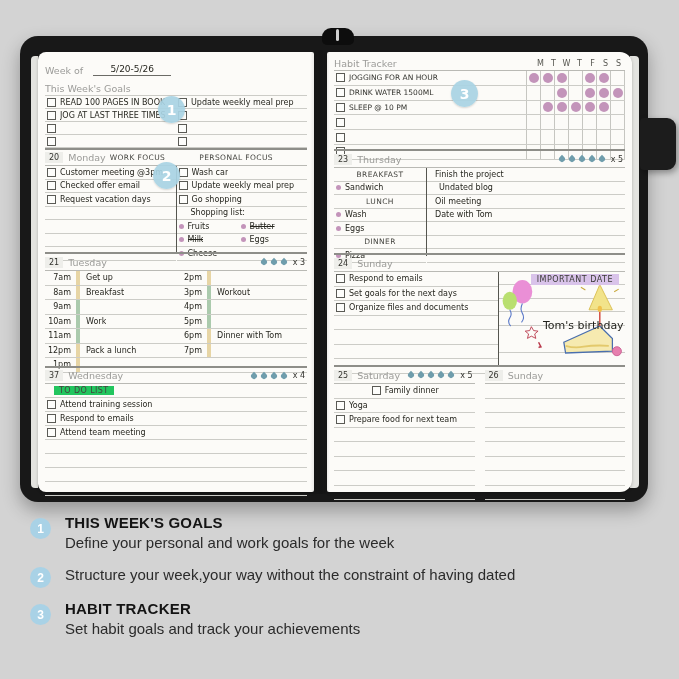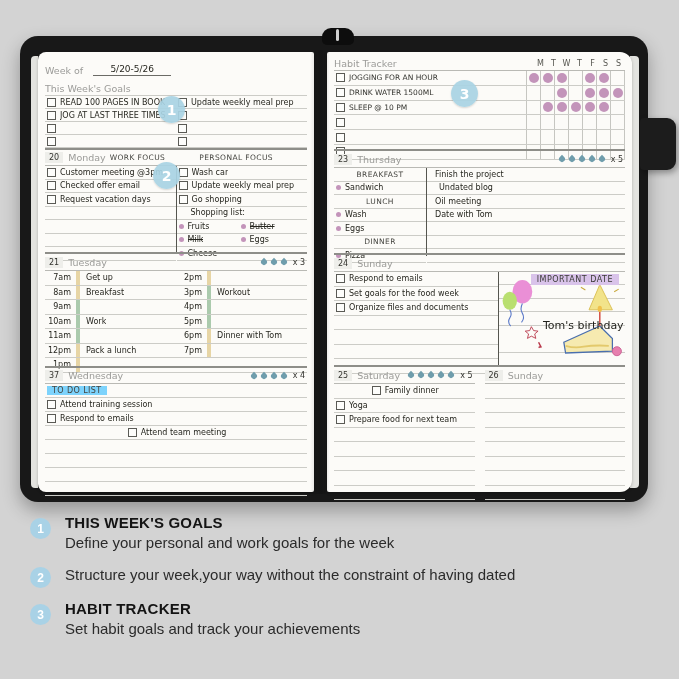--- a/index.html
+++ b/index.html
@@ -45,21 +45,21 @@
   .bitem{display:flex;align-items:center;width:62px;min-width:0;}
   .bdot{flex:none;width:5px;height:5px;border-radius:50%;background:#c394ba;margin:0 4px 0 2px;}
   
   .trow{height:13.5px;display:flex;align-items:stretch;border-bottom:1px solid #ccccc7;}
   .time{width:26px;text-align:right;margin-right:5px;font-size:8px;color:#26261f;align-self:center;flex:none;}
   .bar{width:4px;margin-right:6px;flex:none;}
   .bar.tan{background:#e7d5a5;}
   .bar.green{background:#abcaad;}
   .tev{align-self:center;}
   
-  .todo-badge{background:#7dd3fc;color:#44443f;font-size:8px;letter-spacing:.4px;padding:0 5px;margin-left:2px;}
+  .todo-badge{background:#22c55e;color:#44443f;font-size:8px;letter-spacing:.4px;padding:0 5px;margin-left:9px;}
   
   .hhead{height:14px;display:flex;align-items:center;border-bottom:1px solid #b9b9b4;}
   .hdays{margin-left:auto;display:flex;}
   .hd{width:13px;text-align:center;font-size:8px;color:#55554f;}
   .hrow{height:13.8px;display:flex;align-items:center;border-bottom:1px solid #ccccc7;}
   .hlabel{font-size:7.5px;color:#33332e;white-space:nowrap;}
   .hgrid{margin-left:auto;display:flex;height:100%;}
   .hc{width:13px;border-left:1px solid #c6c6c1;display:flex;align-items:center;justify-content:center;}
   .hc:last-child{border-right:1px solid #c6c6c1;}
   .hc.filled::before{content:'';width:10px;height:10px;border-radius:50%;background:#c394ba;}
@@ -318,21 +318,21 @@
       <span class="todo-badge">TO DO LIST</span>
     </div>
     <div class="row" style="height:13px;">
         <span class="cb"></span>
         <span class="hw">Attend training session</span>
       </div>
     <div class="row" style="height:13px;">
         <span class="cb"></span>
         <span class="hw">Respond to emails</span>
       </div>
-    <div class="row" style="height:13px;justify-content:center;">
+    <div class="row" style="height:13px;">
         <span class="cb"></span>
         <span class="hw">Attend team meeting</span>
       </div>
     <div class="erow" style="height:13px;"></div>
       <div class="erow" style="height:13px;"></div>
       <div class="erow" style="height:13px;"></div>
       <div class="erow" style="height:13px;"></div>
   </div>
 </div>
 
@@ -500,21 +500,21 @@
       <span class="print">Sunday</span>
     </div>
     <div class="cols" style="height:95px;">
       <div style="width:164px;flex:none;">
         <div class="row" style="height:13.5px;">
             <span class="cb"></span>
             <span class="hw">Respond to emails</span>
           </div>
         <div class="row" style="height:13.5px;">
             <span class="cb"></span>
-            <span class="hw">Set goals for the food week</span>
+            <span class="hw">Set goals for the next days</span>
           </div>
         <div class="row" style="height:13.5px;">
             <span class="cb"></span>
             <span class="hw">Organize files and documents</span>
           </div>
         <div class="erow" style="height:13.5px;"></div>
           <div class="erow" style="height:13.5px;"></div>
           <div class="erow" style="height:13.5px;"></div>
           <div class="erow" style="height:13.5px;"></div>
       </div>

